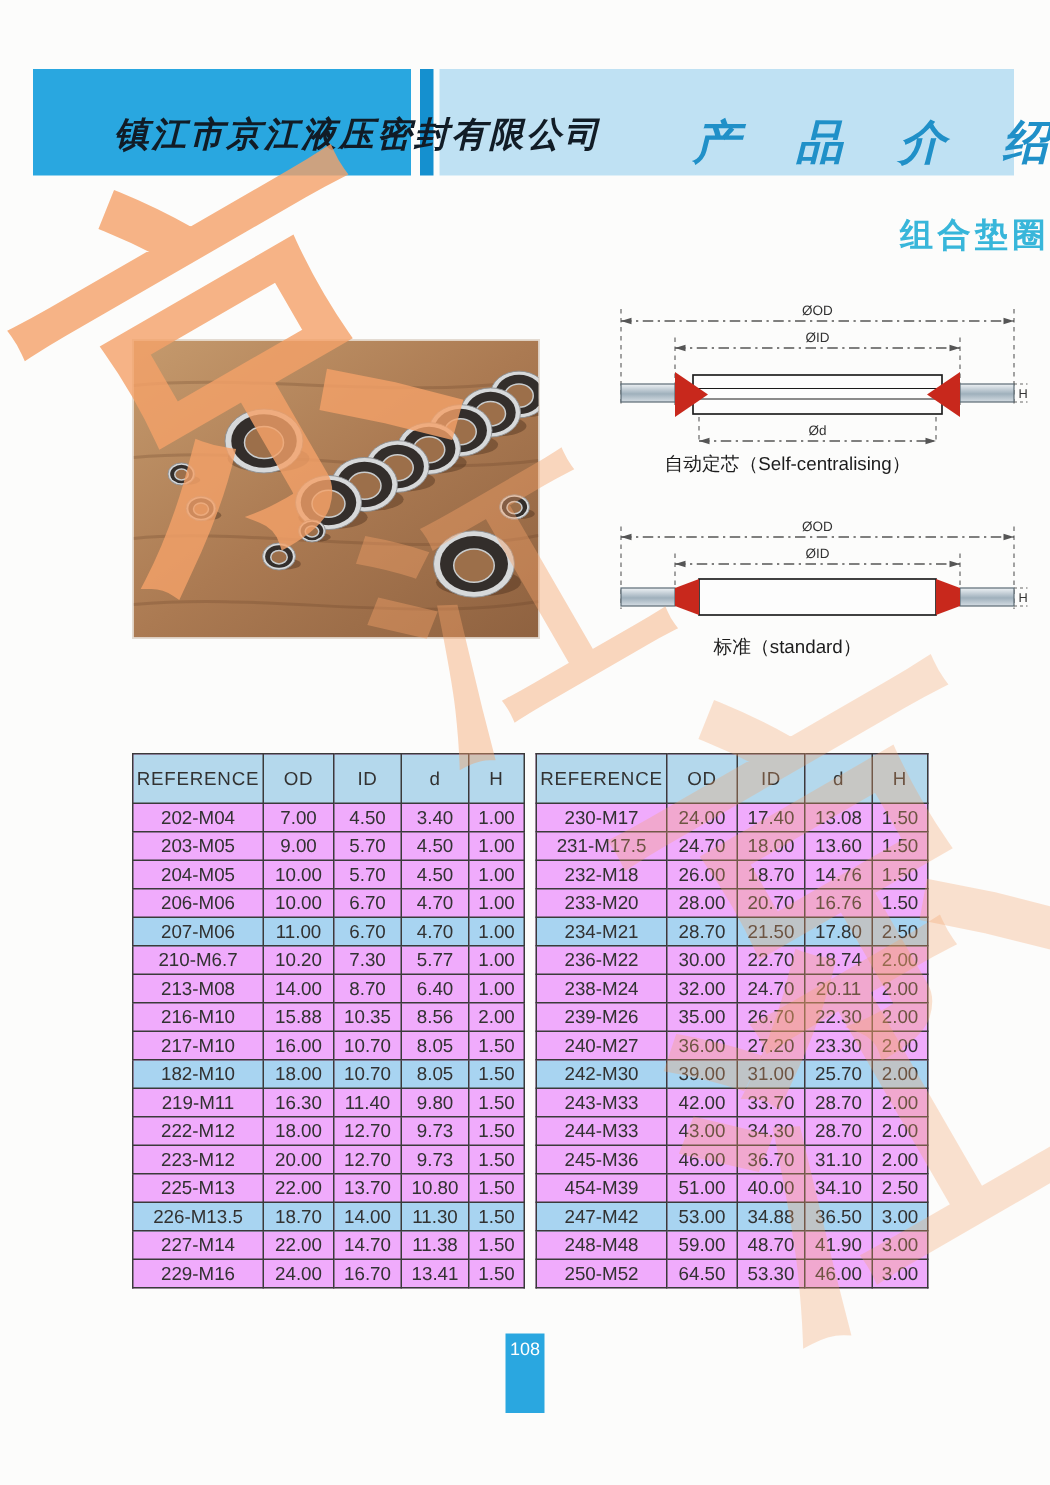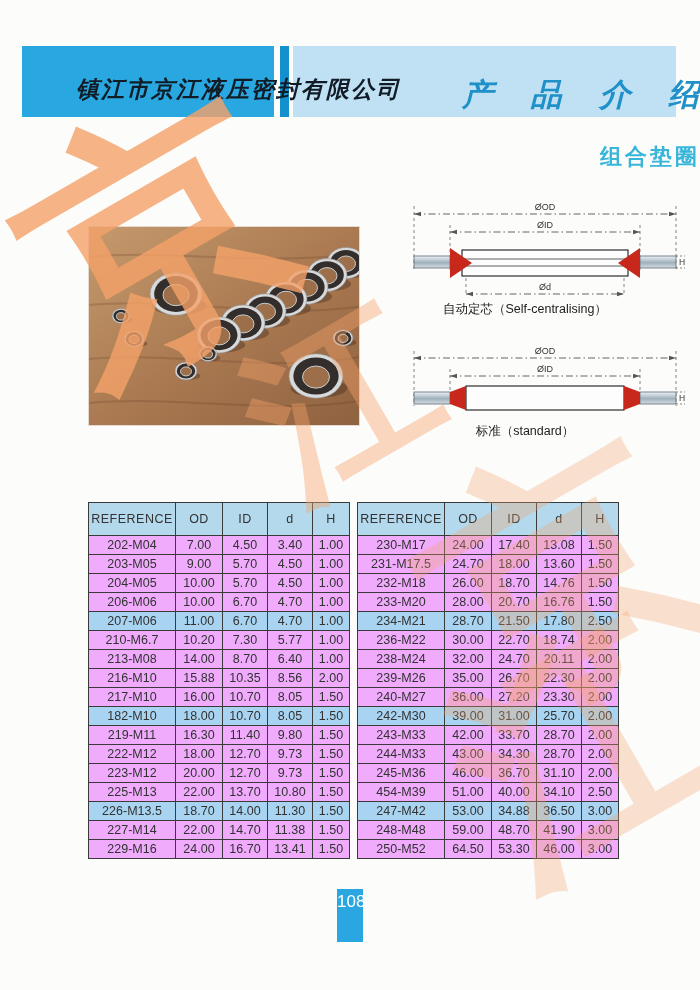--- a/index.html
+++ b/index.html
@@ -49,21 +49,21 @@
   }
   .size-table td{
     border:1px solid var(--table_border);text-align:center;height:18px;padding:0 2px;
   }
   .size-table tr.hl td{background:var(--row_highlight_bg);text-align:center;}
   .size-table .c0{width:84px;} .size-table .c1{width:44px;}
   .size-table .c2{width:42px;} .size-table .c3{width:42px;} .size-table .c4{width:34px;}
   
   .page-badge{
     position:absolute;left:337px;top:889px;width:26px;height:53px;z-index:2;
-    background:var(--badge_blue);color:#fff;font-size:17px;text-align:center;padding-top:3px;
+    background:var(--badge_blue);color:#fff;font-size:12px;text-align:center;padding-top:3px;
     box-sizing:border-box;
   }
   
   .wm{
     position:absolute;z-index:6;pointer-events:none;color:var(--watermark_orange);
     font-family:"Liberation Serif",serif;font-weight:bold;line-height:1;
     transform:rotate(-30deg);transform-origin:center center;user-select:none;
   }
   .wm1{left:28px;top:108px;font-size:262px;opacity:0.8;}
   .wm2{left:252px;top:312px;font-size:180px;opacity:0.42;}

